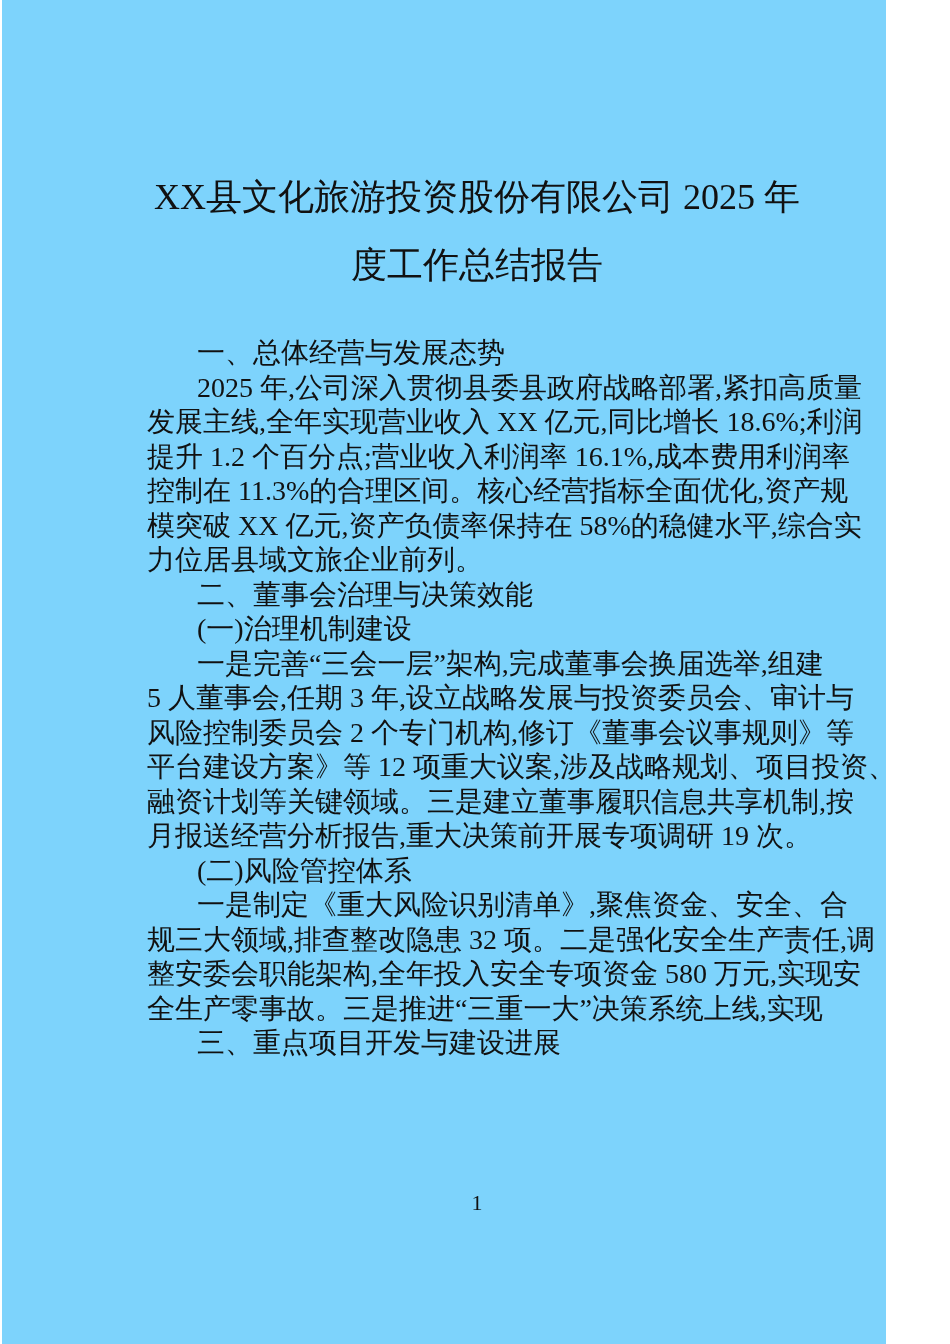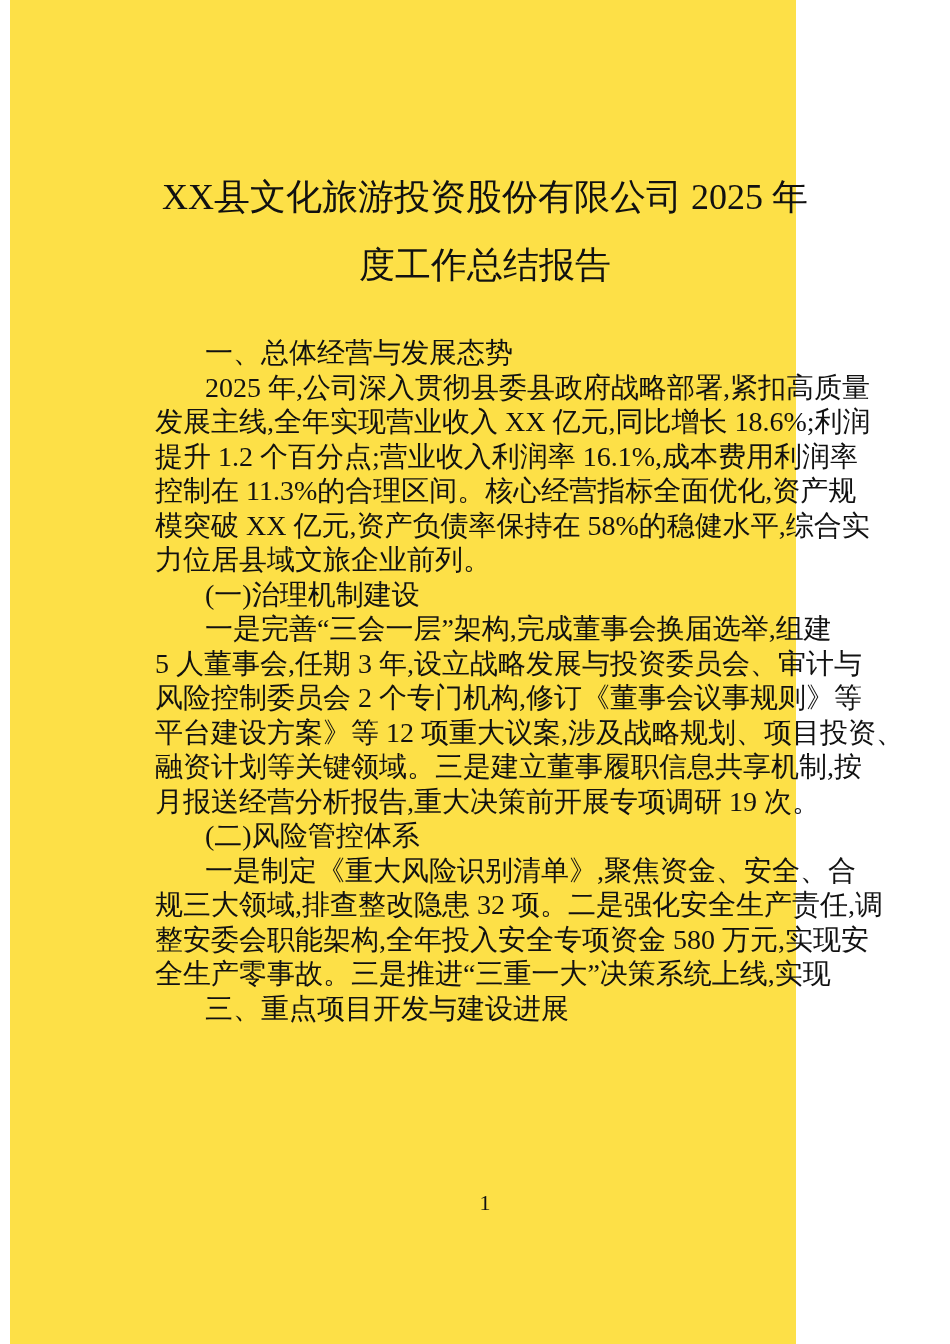--- a/index.html
+++ b/index.html
@@ -10,24 +10,24 @@
     body {
       width: 950px;
       height: 1344px;
       position: relative;
       overflow: hidden;
       font-family: "Liberation Serif", "DejaVu Serif", serif;
       color: #111111;
     }
     .page {
       position: absolute;
-      left: 10px; top: 0;
-      width: 786px;
+      left: 2px; top: 0;
+      width: 884px;
       height: 1344px;
-      background: #fde047;
+      background: #7dd3fc;
     }
     .title {
       position: absolute;
       left: 0;
       width: 950px;
       text-align: center;
       font-size: 36px;
       line-height: 40px;
       letter-spacing: 0px;
       white-space: nowrap;
@@ -70,20 +70,21 @@
   <div class="title l2">度工作总结报告</div>
 
   <div class="body-text" id="body-text">
       <div class="line indent heading">一、总体经营与发展态势</div>
       <div class="line indent">2025 年,公司深入贯彻县委县政府战略部署,紧扣高质量</div>
       <div class="line">发展主线,全年实现营业收入 XX 亿元,同比增长 18.6%;利润</div>
       <div class="line">提升 1.2 个百分点;营业收入利润率 16.1%,成本费用利润率</div>
       <div class="line">控制在 11.3%的合理区间。核心经营指标全面优化,资产规</div>
       <div class="line">模突破 XX 亿元,资产负债率保持在 58%的稳健水平,综合实</div>
       <div class="line last">力位居县域文旅企业前列。</div>
+      <div class="line indent heading">二、董事会治理与决策效能</div>
       <div class="line indent heading">(一)治理机制建设</div>
       <div class="line indent">一是完善“三会一层”架构,完成董事会换届选举,组建</div>
       <div class="line">5 人董事会,任期 3 年,设立战略发展与投资委员会、审计与</div>
       <div class="line">风险控制委员会 2 个专门机构,修订《董事会议事规则》等</div>
       <div class="line">平台建设方案》等 12 项重大议案,涉及战略规划、项目投资、</div>
       <div class="line">融资计划等关键领域。三是建立董事履职信息共享机制,按</div>
       <div class="line last">月报送经营分析报告,重大决策前开展专项调研 19 次。</div>
       <div class="line indent heading">(二)风险管控体系</div>
       <div class="line indent">一是制定《重大风险识别清单》,聚焦资金、安全、合</div>
       <div class="line">规三大领域,排查整改隐患 32 项。二是强化安全生产责任,调</div>

